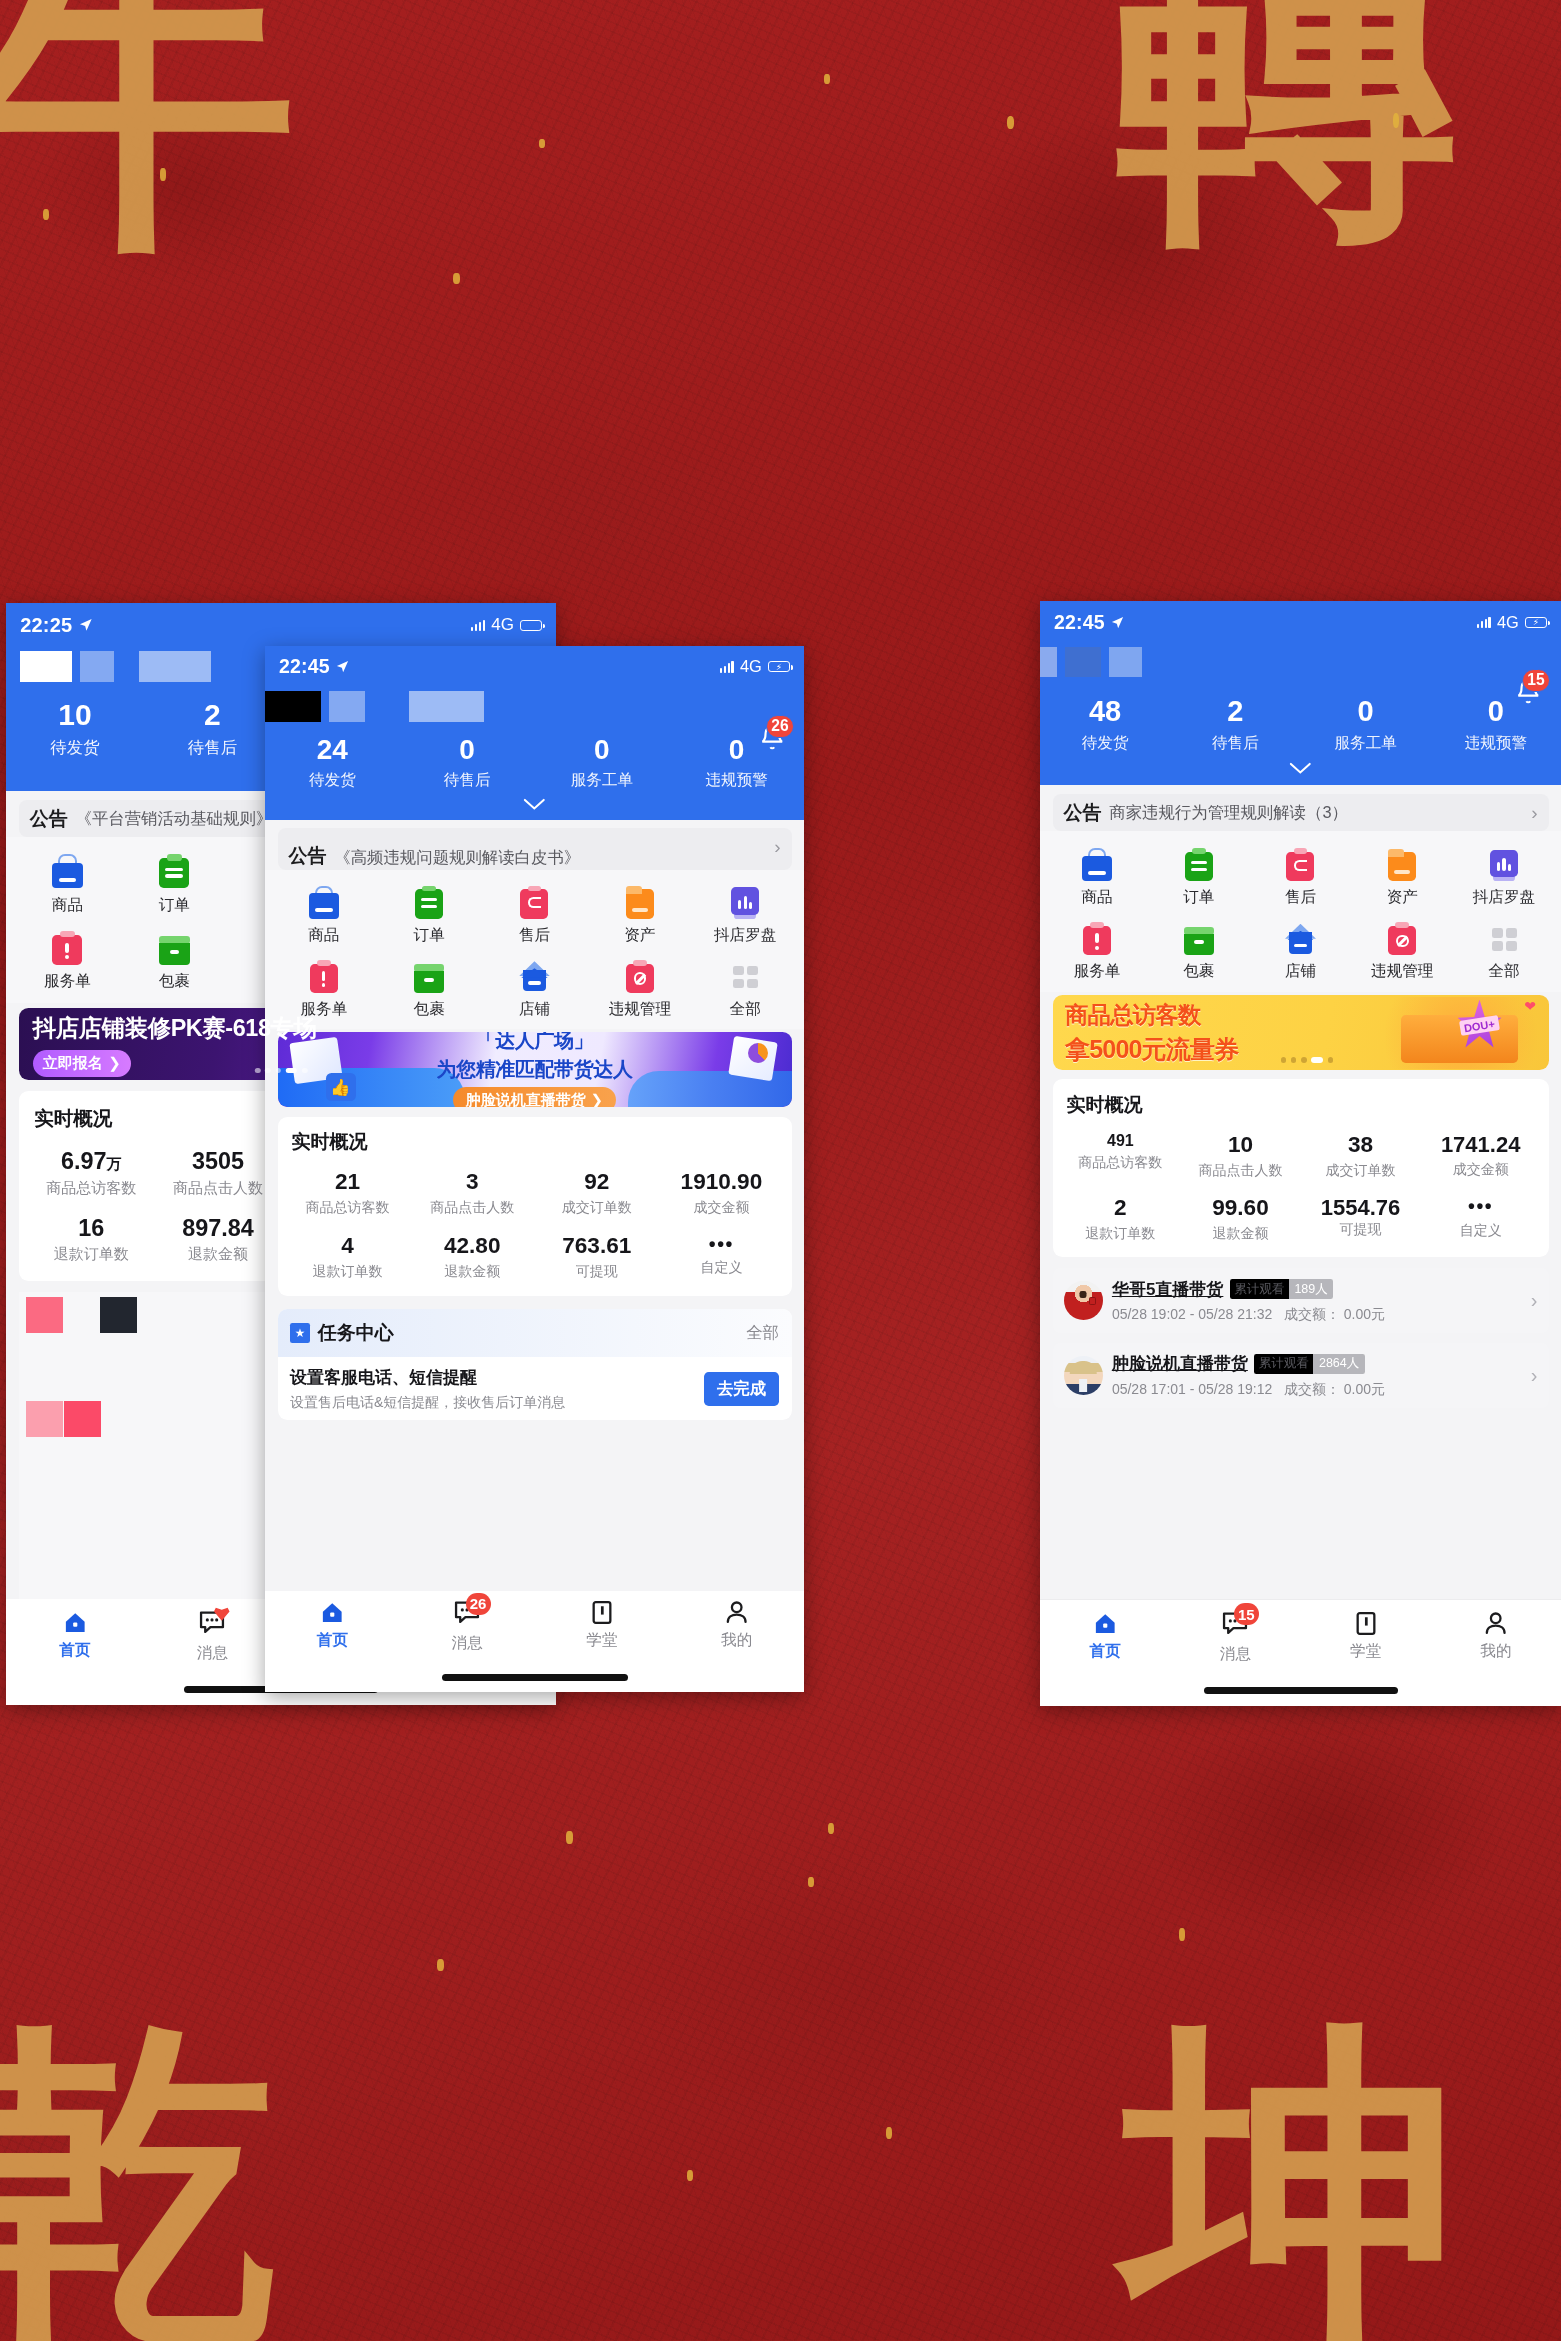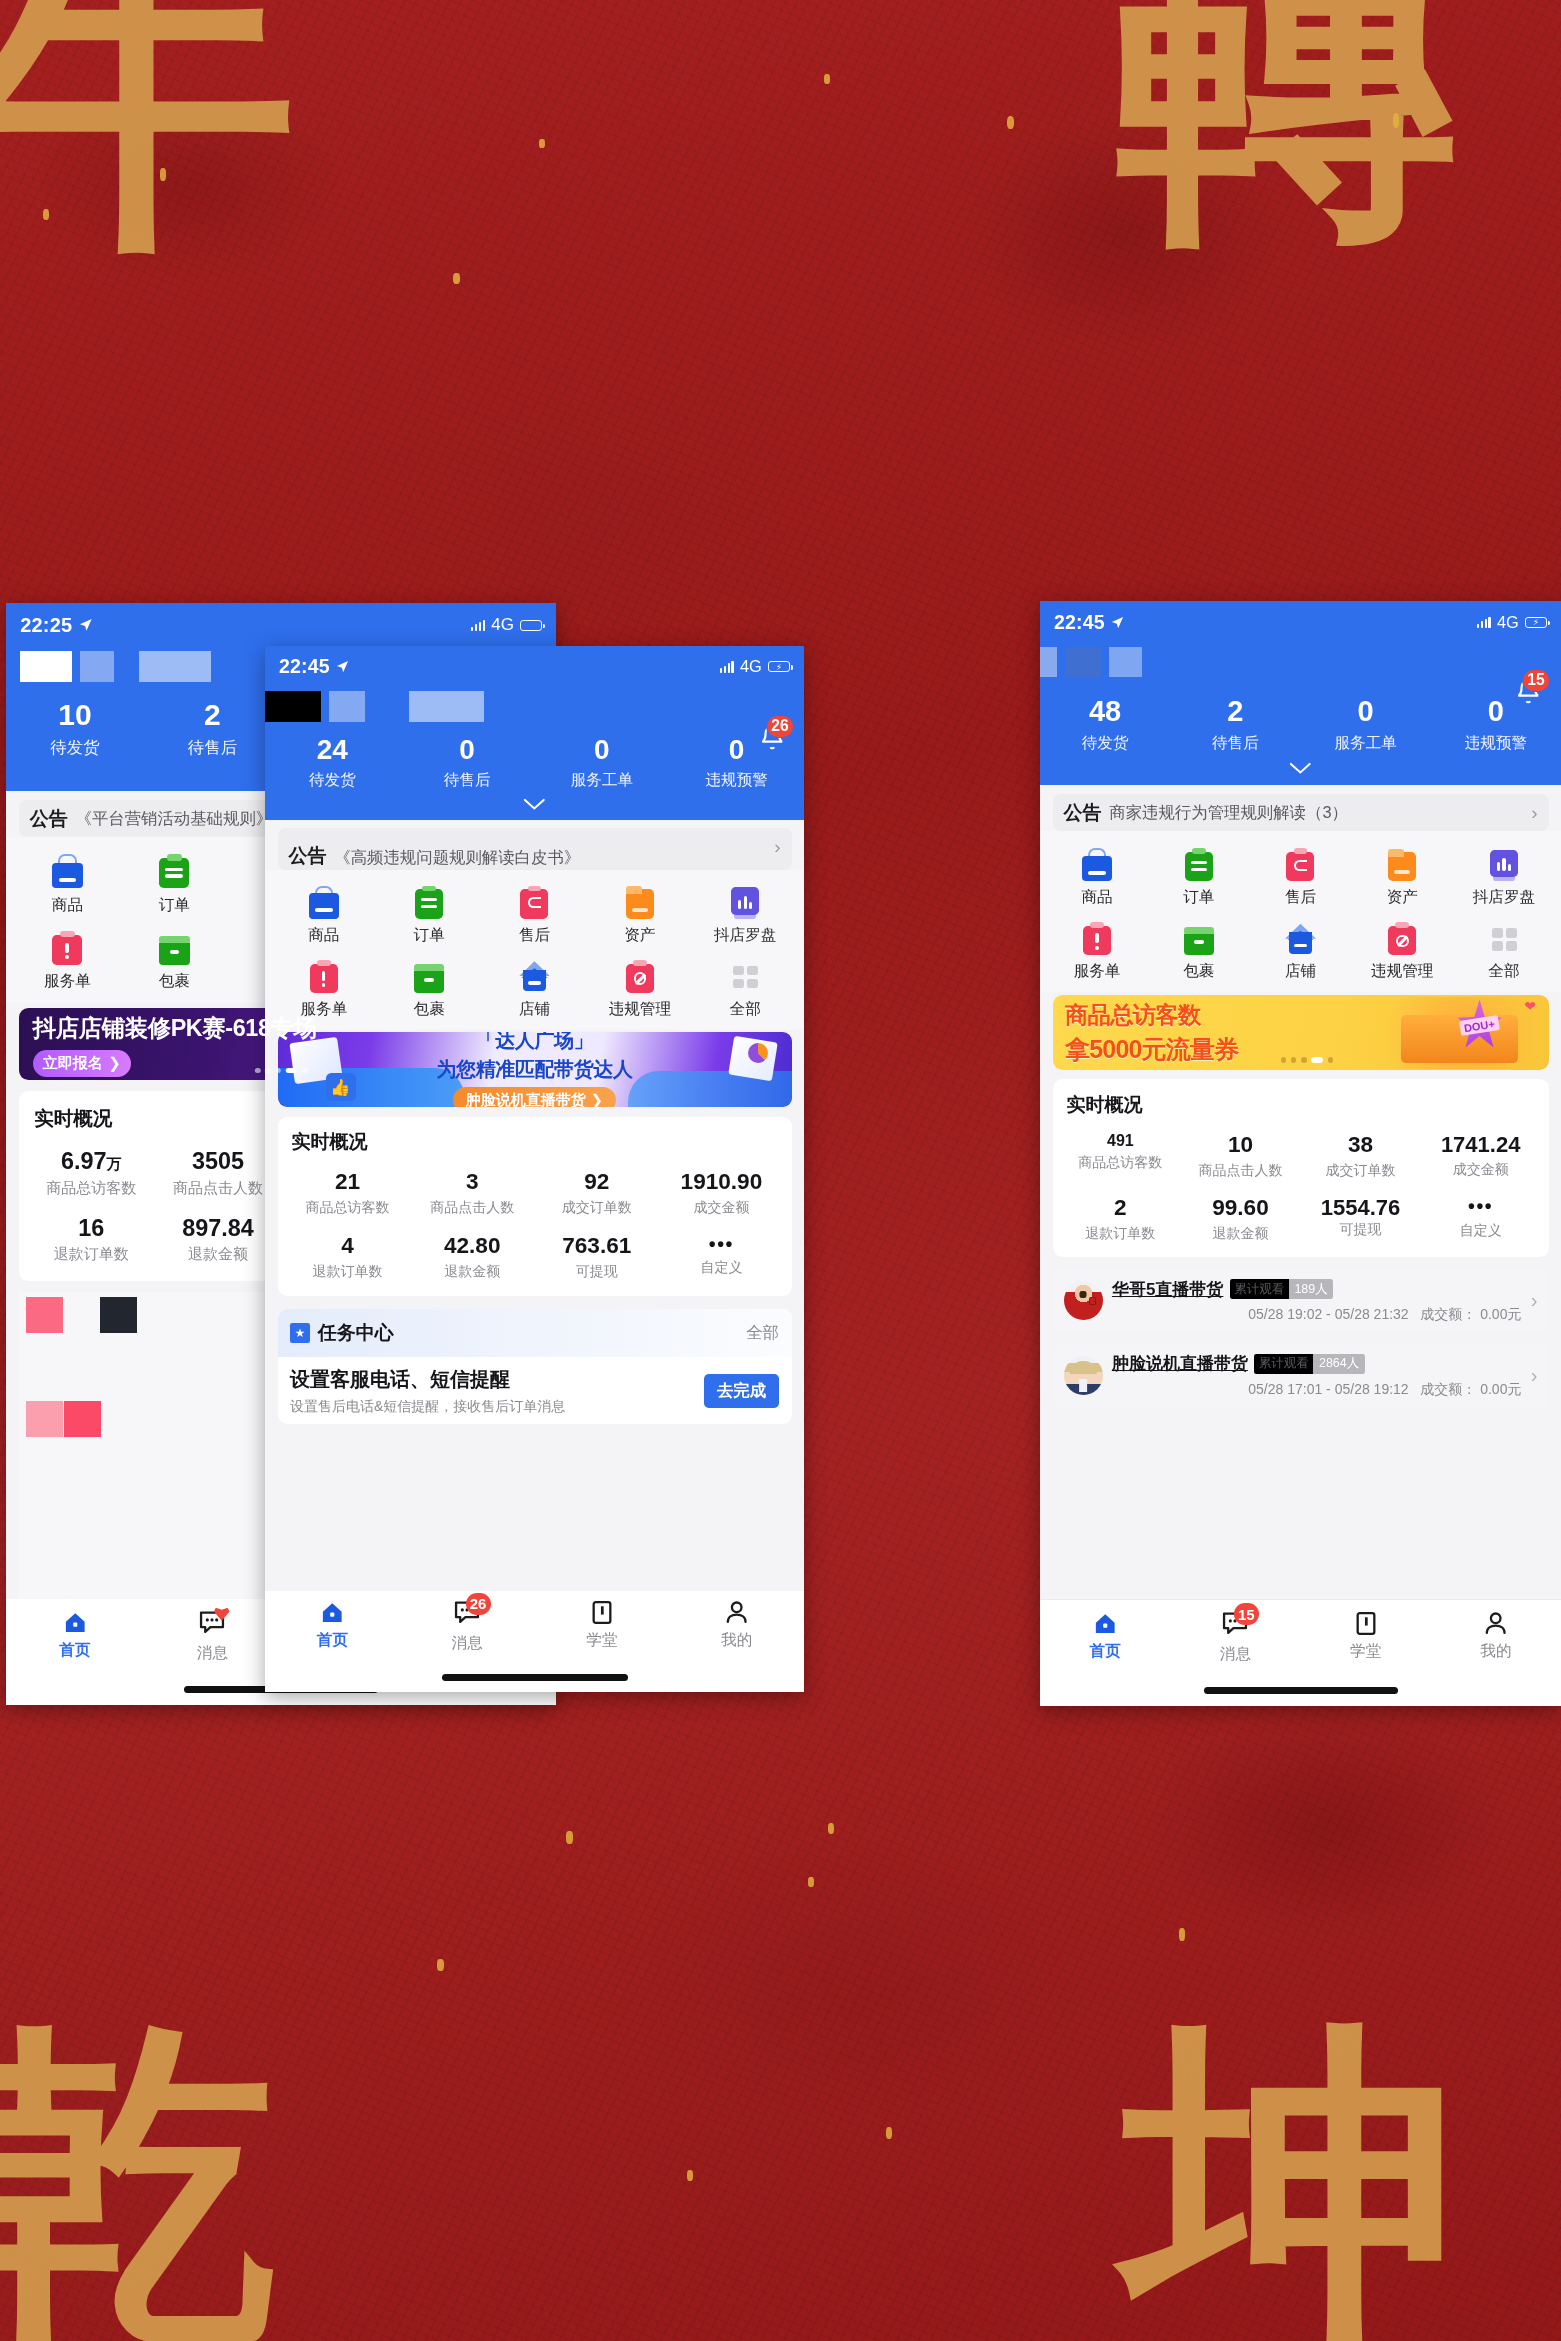--- a/index.html
+++ b/index.html
@@ -137,21 +137,21 @@
 
   
   .liverow { background:#f5f5f7; border-radius:7.8px; margin:0 12.5px; display:flex; align-items:center; gap:9.4px; }
   .avatar { border-radius:50%; flex:none; overflow:hidden; position:relative; }
   .linfo { flex:1; min-width:0; }
   .lrow1 { display:flex; align-items:center; gap:6.2px; }
   .lname { font-weight:bold; color:#16161a; white-space:nowrap;text-decoration:underline; }
   .chip { display:flex; align-items:stretch; border-radius:2.3px; overflow:hidden; flex:none; }
   .chip .k { background:#000000; color:#5a5a60; }
   .chip .v { background:#b6b6bb; color:#fff; }
-  .lrow2 { color:#8a8a90; white-space:nowrap;text-align:right; }
+  .lrow2 { color:#8a8a90; white-space:nowrap; }
   .larr { color:#b0b0b6; flex:none; }
 
   
   .tabbar { margin-top:auto; background:#fff; flex:none; display:flex; flex-direction:column; }
   .tabs { display:flex; }
   .tab { flex:1; display:flex; flex-direction:column; align-items:center; gap:4.7px; position:relative; }
   .tab .tl { color:#8a8a90; }
   .tab.active .tl { color:#2f6fec; font-weight:bold; }
   .tabbadge { position:absolute; background:#f0453a; color:#fff; border-radius:780px; font-weight:bold; display:flex; align-items:center; justify-content:center; }
   .homebar { margin:0 auto; background:#111; border-radius:780px; }
@@ -669,21 +669,21 @@
     </div>
 
     <div class="task" style="margin-top:12.5px;">
       <div class="task-hd" style="padding:11px 12.5px;">
         <span class="flagicon" style="width:20px;height:20px;font-size:11.7px;">★</span>
         <span class="t" style="font-size:19px;">任务中心</span>
         <span class="all" style="font-size:16.4px;">全部</span>
       </div>
       <div class="task-row" style="padding:9.4px 12.5px 7.8px 12.5px;">
         <span class="tinfo">
-          <span class="tt" style="font-size:20px;display:block;">设置客服电话、短信提醒</span>
+          <span class="tt" style="font-size:17px;display:block;">设置客服电话、短信提醒</span>
           <span class="ts" style="font-size:14px;display:block;margin-top:4.7px;">设置售后电话&amp;短信提醒，接收售后订单消息</span>
         </span>
         <span class="gobtn" style="width:75px;height:34px;font-size:16.4px;">去完成</span>
       </div>
     </div>
 
     <div class="tabbar" style="padding-top:9.4px;">
       <div class="tabs">
         <div class="tab active">
           <svg width="26.5" height="25" viewBox="0 0 24 24">

